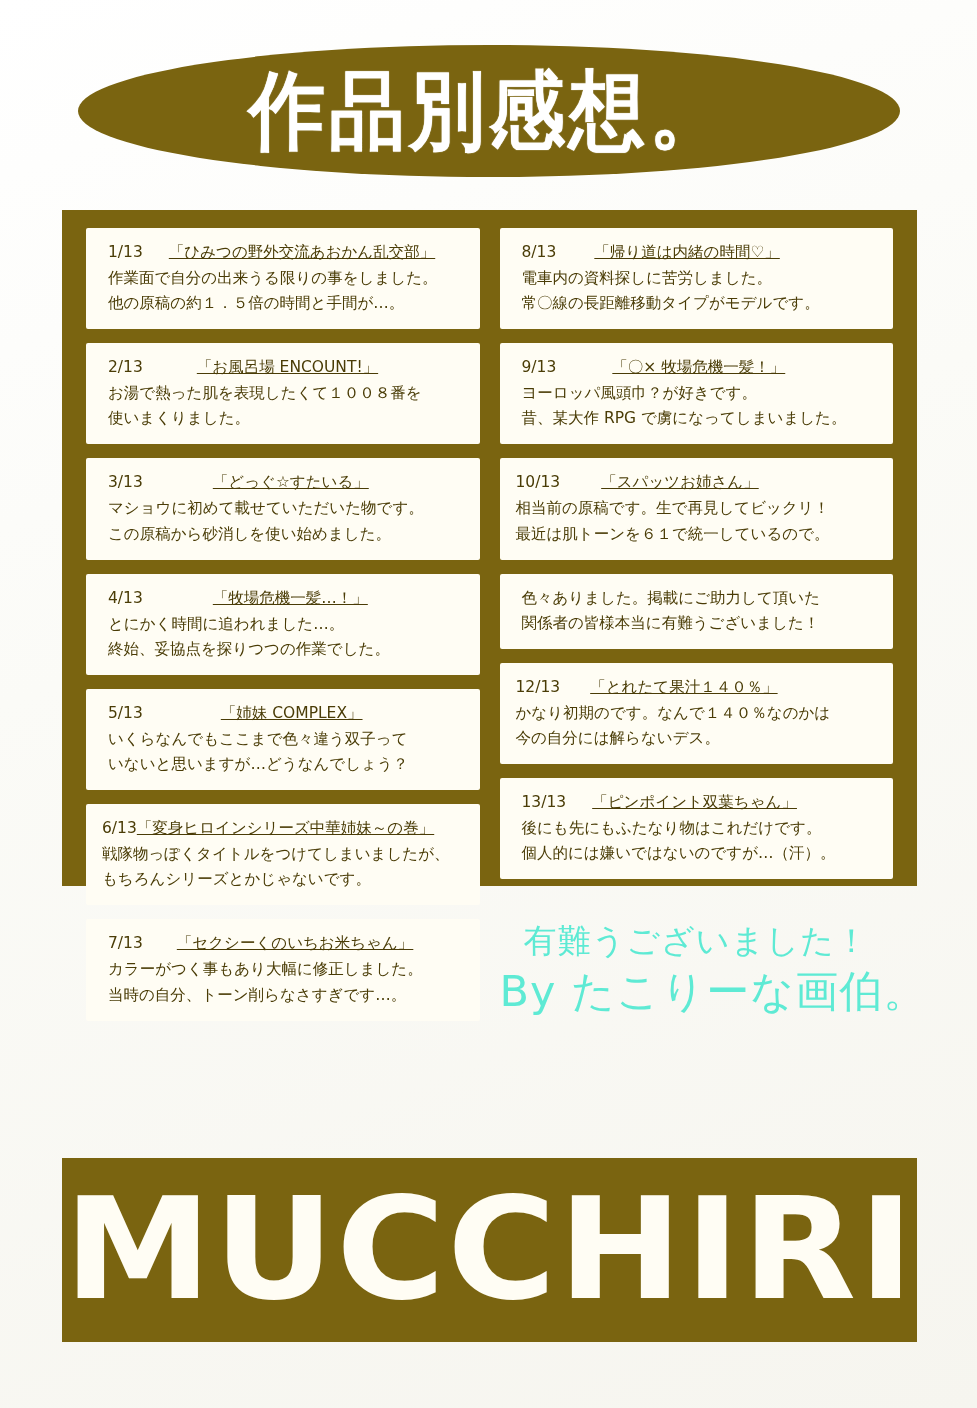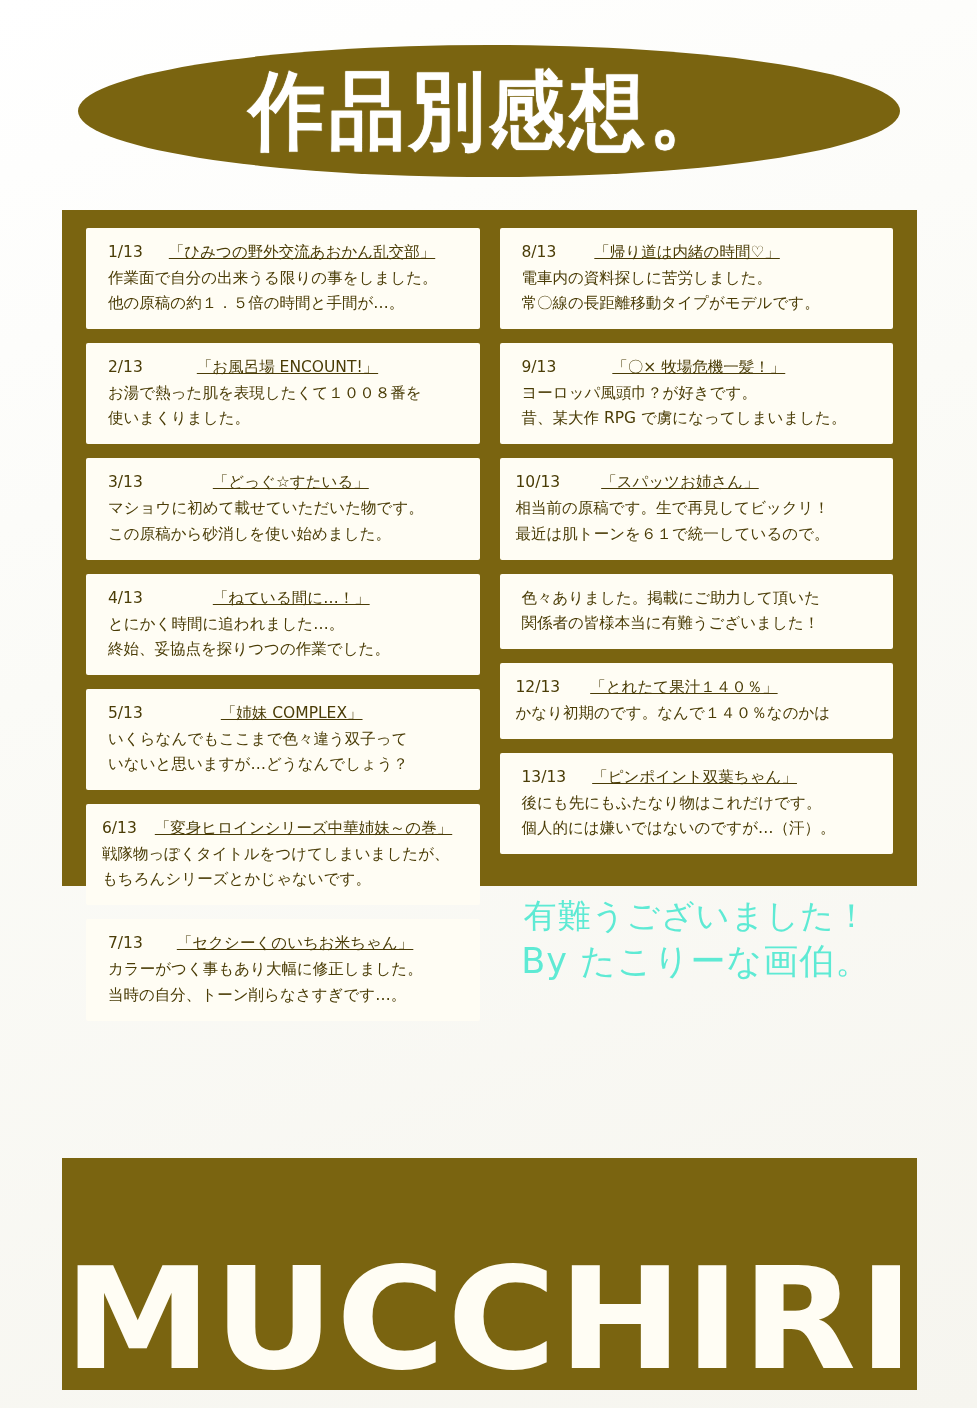--- a/index.html
+++ b/index.html
@@ -90,21 +90,21 @@
     white-space: nowrap;
   }
   .note-num {
     flex: 0 0 auto;
     margin-right: 26px;
   }
   .note-title {
     flex: 0 0 auto;
     text-decoration: underline;
   }
-  .note-head.tight .note-num { margin-right: 18px; }
+  .note-head.tight .note-num { margin-right: 0; }
   .note-line {
     font-size: 15.5px;
     line-height: 1.62;
     white-space: nowrap;
   }
   .note.pad-left .note-head,
   .note.pad-left .note-line { padding-left: 6px; }
 
   
   .thanks {
@@ -113,36 +113,36 @@
     color: #5eead4;
     text-align: center;
   }
   .thanks-line1 {
     font-size: 33px;
     line-height: 1.32;
     letter-spacing: 1px;
     white-space: nowrap;
   }
   .thanks-line2 {
-    font-size: 35px;
+    font-size: 43px;
     line-height: 1.32;
     letter-spacing: 1px;
     white-space: nowrap;
   }
 
   
   .logo-band {
     position: absolute;
     left: 62px;
     top: 1158px;
     width: 855px;
-    height: 232px;
+    height: 184px;
     background: #7a6410;
     display: flex;
-    align-items: flex-end;
+    align-items: center;
     justify-content: center;
     overflow: hidden;
   }
   .logo-text {
     color: #fffdf4;
     font-family: "DejaVu Sans", sans-serif;
     font-size: 140px;
     font-weight: bold;
     letter-spacing: 2px;
     line-height: 1;
@@ -187,21 +187,21 @@
             <span class="note-num" style="margin-right:70px">3/13</span>
             <span class="note-title">「どっぐ☆すたいる」</span>
           </div>
           <div class="note-line">マショウに初めて載せていただいた物です。</div>
           <div class="note-line">この原稿から砂消しを使い始めました。</div>
         </div>
 
         <div class="note pad-left">
           <div class="note-head">
             <span class="note-num" style="margin-right:70px">4/13</span>
-            <span class="note-title">「ねている間に…！」</span>
+            <span class="note-title">「牧場危機一髪…！」</span>
           </div>
           <div class="note-line">とにかく時間に追われました…。</div>
           <div class="note-line">終始、妥協点を探りつつの作業でした。</div>
         </div>
 
         <div class="note pad-left">
           <div class="note-head">
             <span class="note-num" style="margin-right:78px">5/13</span>
             <span class="note-title">「姉妹 COMPLEX」</span>
           </div>
@@ -262,20 +262,21 @@
           <div class="note-line">色々ありました。掲載にご助力して頂いた</div>
           <div class="note-line">関係者の皆様本当に有難うございました！</div>
         </div>
 
         <div class="note">
           <div class="note-head">
             <span class="note-num" style="margin-right:30px">12/13</span>
             <span class="note-title">「とれたて果汁１４０％」</span>
           </div>
           <div class="note-line">かなり初期のです。なんで１４０％なのかは</div>
+          <div class="note-line">今の自分には解らないデス。</div>
         </div>
 
         <div class="note pad-left">
           <div class="note-head">
             <span class="note-num" style="">13/13</span>
             <span class="note-title">「ピンポイント双葉ちゃん」</span>
           </div>
           <div class="note-line">後にも先にもふたなり物はこれだけです。</div>
           <div class="note-line">個人的には嫌いではないのですが…（汗）。</div>
         </div>

